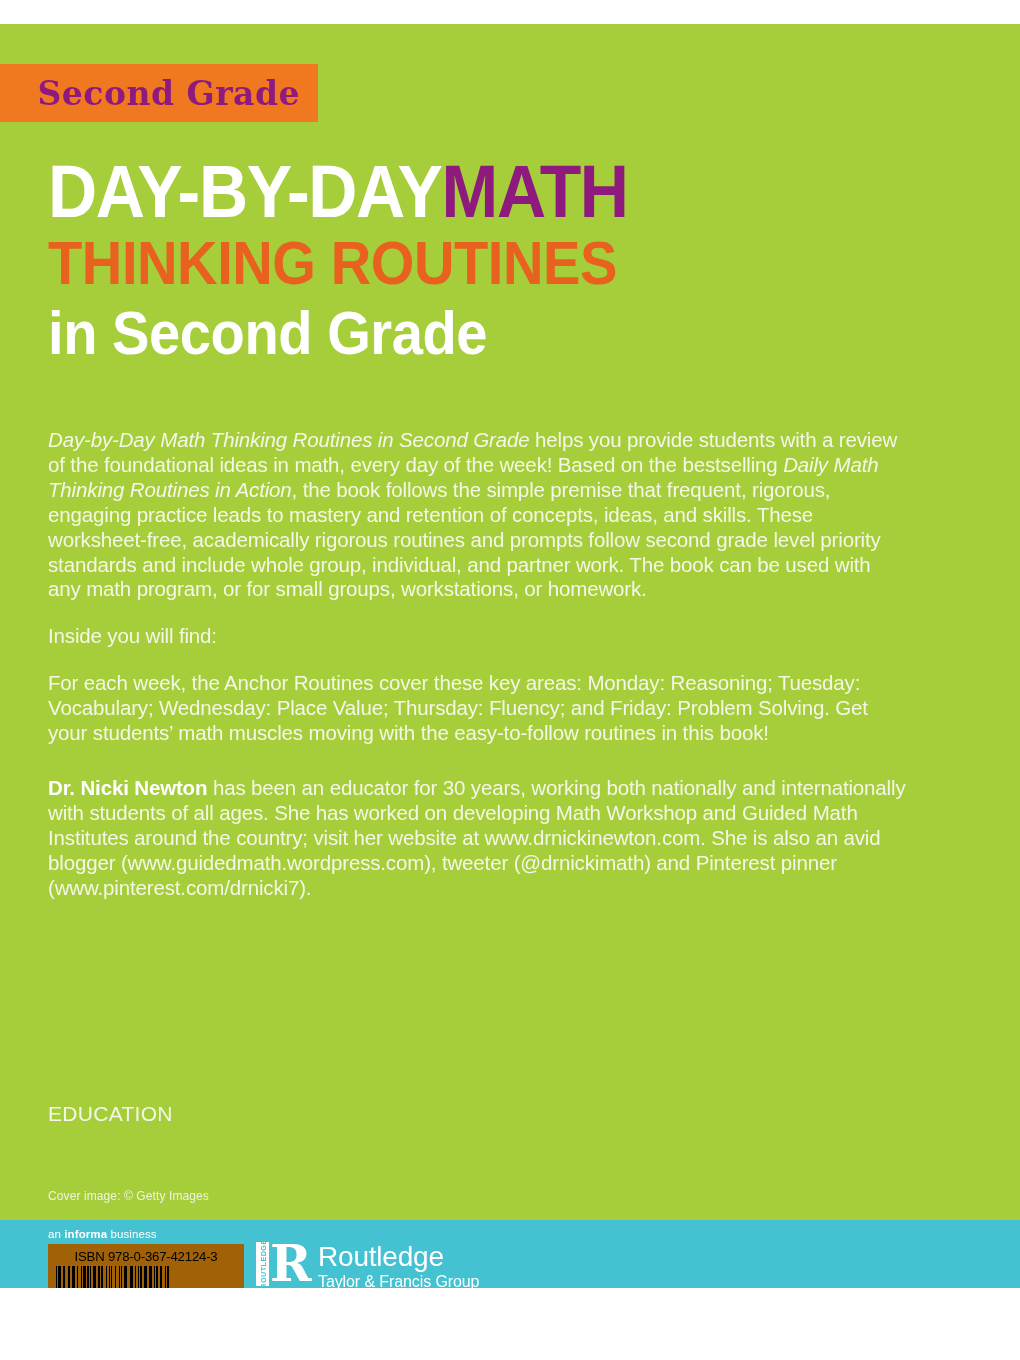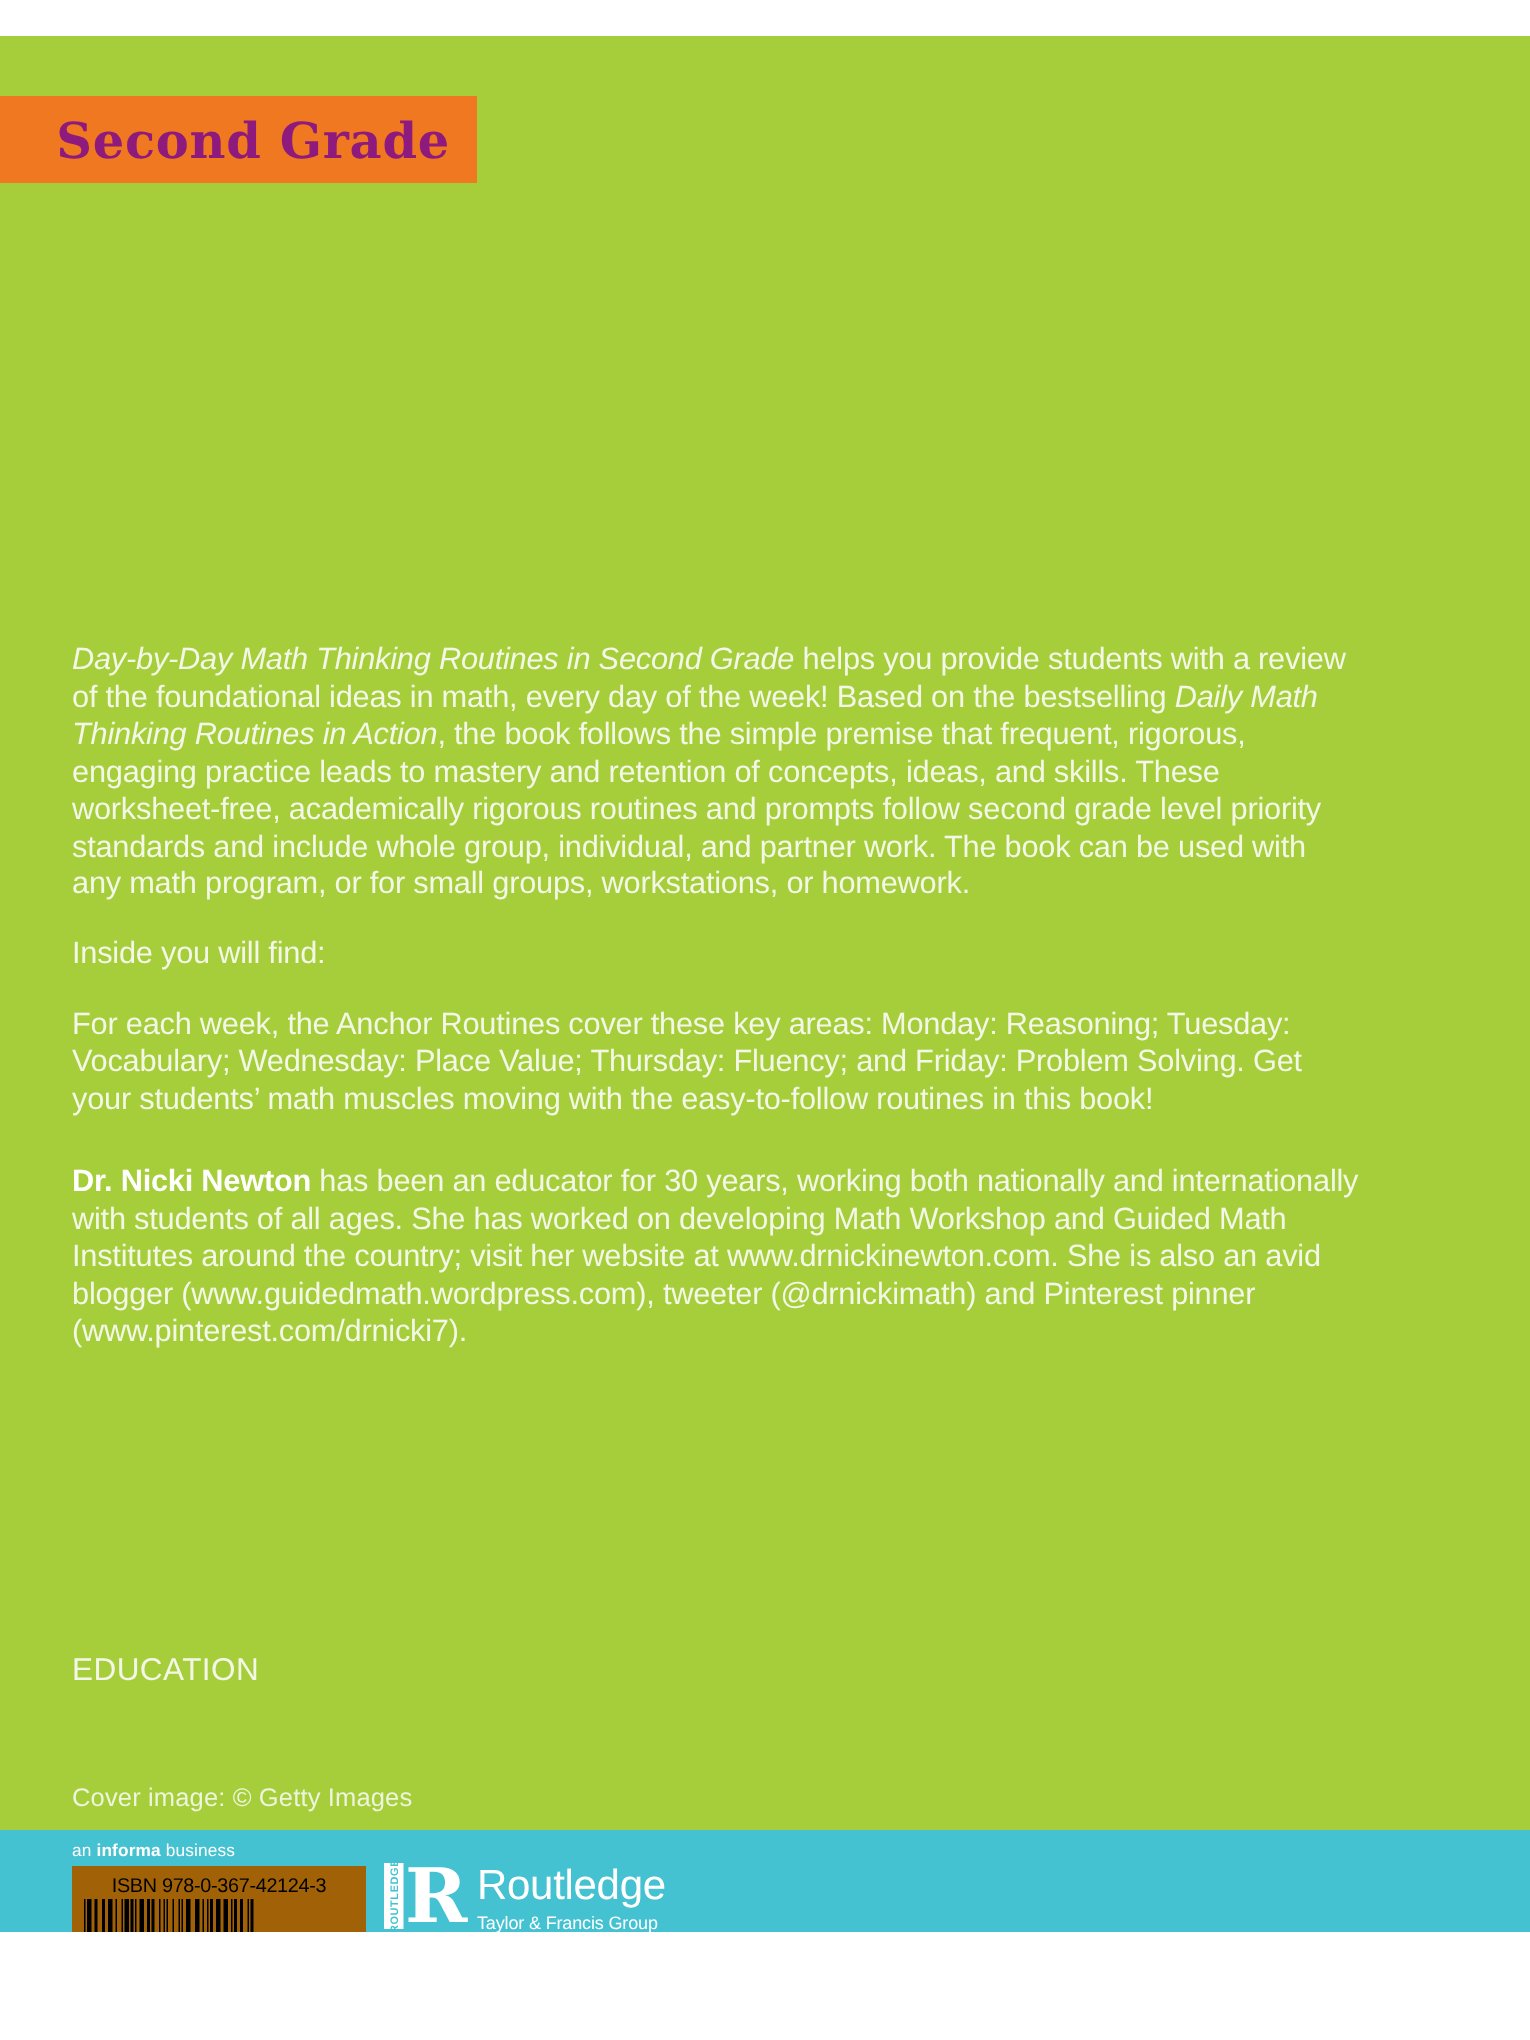--- a/index.html
+++ b/index.html
@@ -134,21 +134,21 @@
     top: 1078px;
     color: #f4f7e8;
     font-size: 21px;
     letter-spacing: 0.3px;
   }
   .cover-credit {
     position: absolute;
     left: 48px;
     top: 1165px;
     color: #eef4dd;
-    font-size: 17px;
+    font-size: 12px;
     letter-spacing: 0.1px;
   }
 
   
   .footer {
     position: absolute;
     left: 0;
     top: 1196px;
     width: 1020px;
     height: 164px;
@@ -252,21 +252,21 @@
   }
   .rl-name {
     color: #ffffff;
     font-size: 28px;
     line-height: 28px;
     letter-spacing: -0.2px;
     margin-top: 1px;
   }
   .rl-sub {
     color: #ffffff;
-    font-size: 12px;
+    font-size: 16px;
     line-height: 18px;
     letter-spacing: -0.1px;
     margin-top: 2px;
   }
   .rl-url {
     color: #ffffff;
     font-size: 13.5px;
     letter-spacing: 0.1px;
     margin-top: 6px;
     margin-left: 2px;
@@ -282,20 +282,29 @@
 </style>
 </head>
 <body>
 
 <div class="cover">
 
   <div class="grade-banner">
     <span class="grade-banner-label">Second Grade</span>
   </div>
 
+  <div class="title-block">
+    <div class="title-line1">
+      <span class="t-white">DAY-BY-DAY</span><span class="t-purple">MATH</span>
+    </div>
+    <div class="title-line2">
+      <span class="t-orange">THINKING ROUTINES</span>
+    </div>
+    <div class="title-line3">in Second Grade</div>
+  </div>
 
   <div class="body-copy">
     <p><em>Day-by-Day Math Thinking Routines in Second Grade</em><span> helps you provide students with a review of the foundational ideas in math, every day of the week! Based on the bestselling </span><em>Daily Math Thinking Routines in Action</em><span>, the book follows the simple premise that frequent, rigorous, engaging practice leads to mastery and retention of concepts, ideas, and skills. These worksheet-free, academically rigorous routines and prompts follow second grade level priority standards and include whole group, individual, and partner work. The book can be used with any math program, or for small groups, workstations, or homework.</span></p>
 
     <div class="gap"></div>
 
     <p>Inside you will find:</p>
 
 
     <div class="gap"></div>

